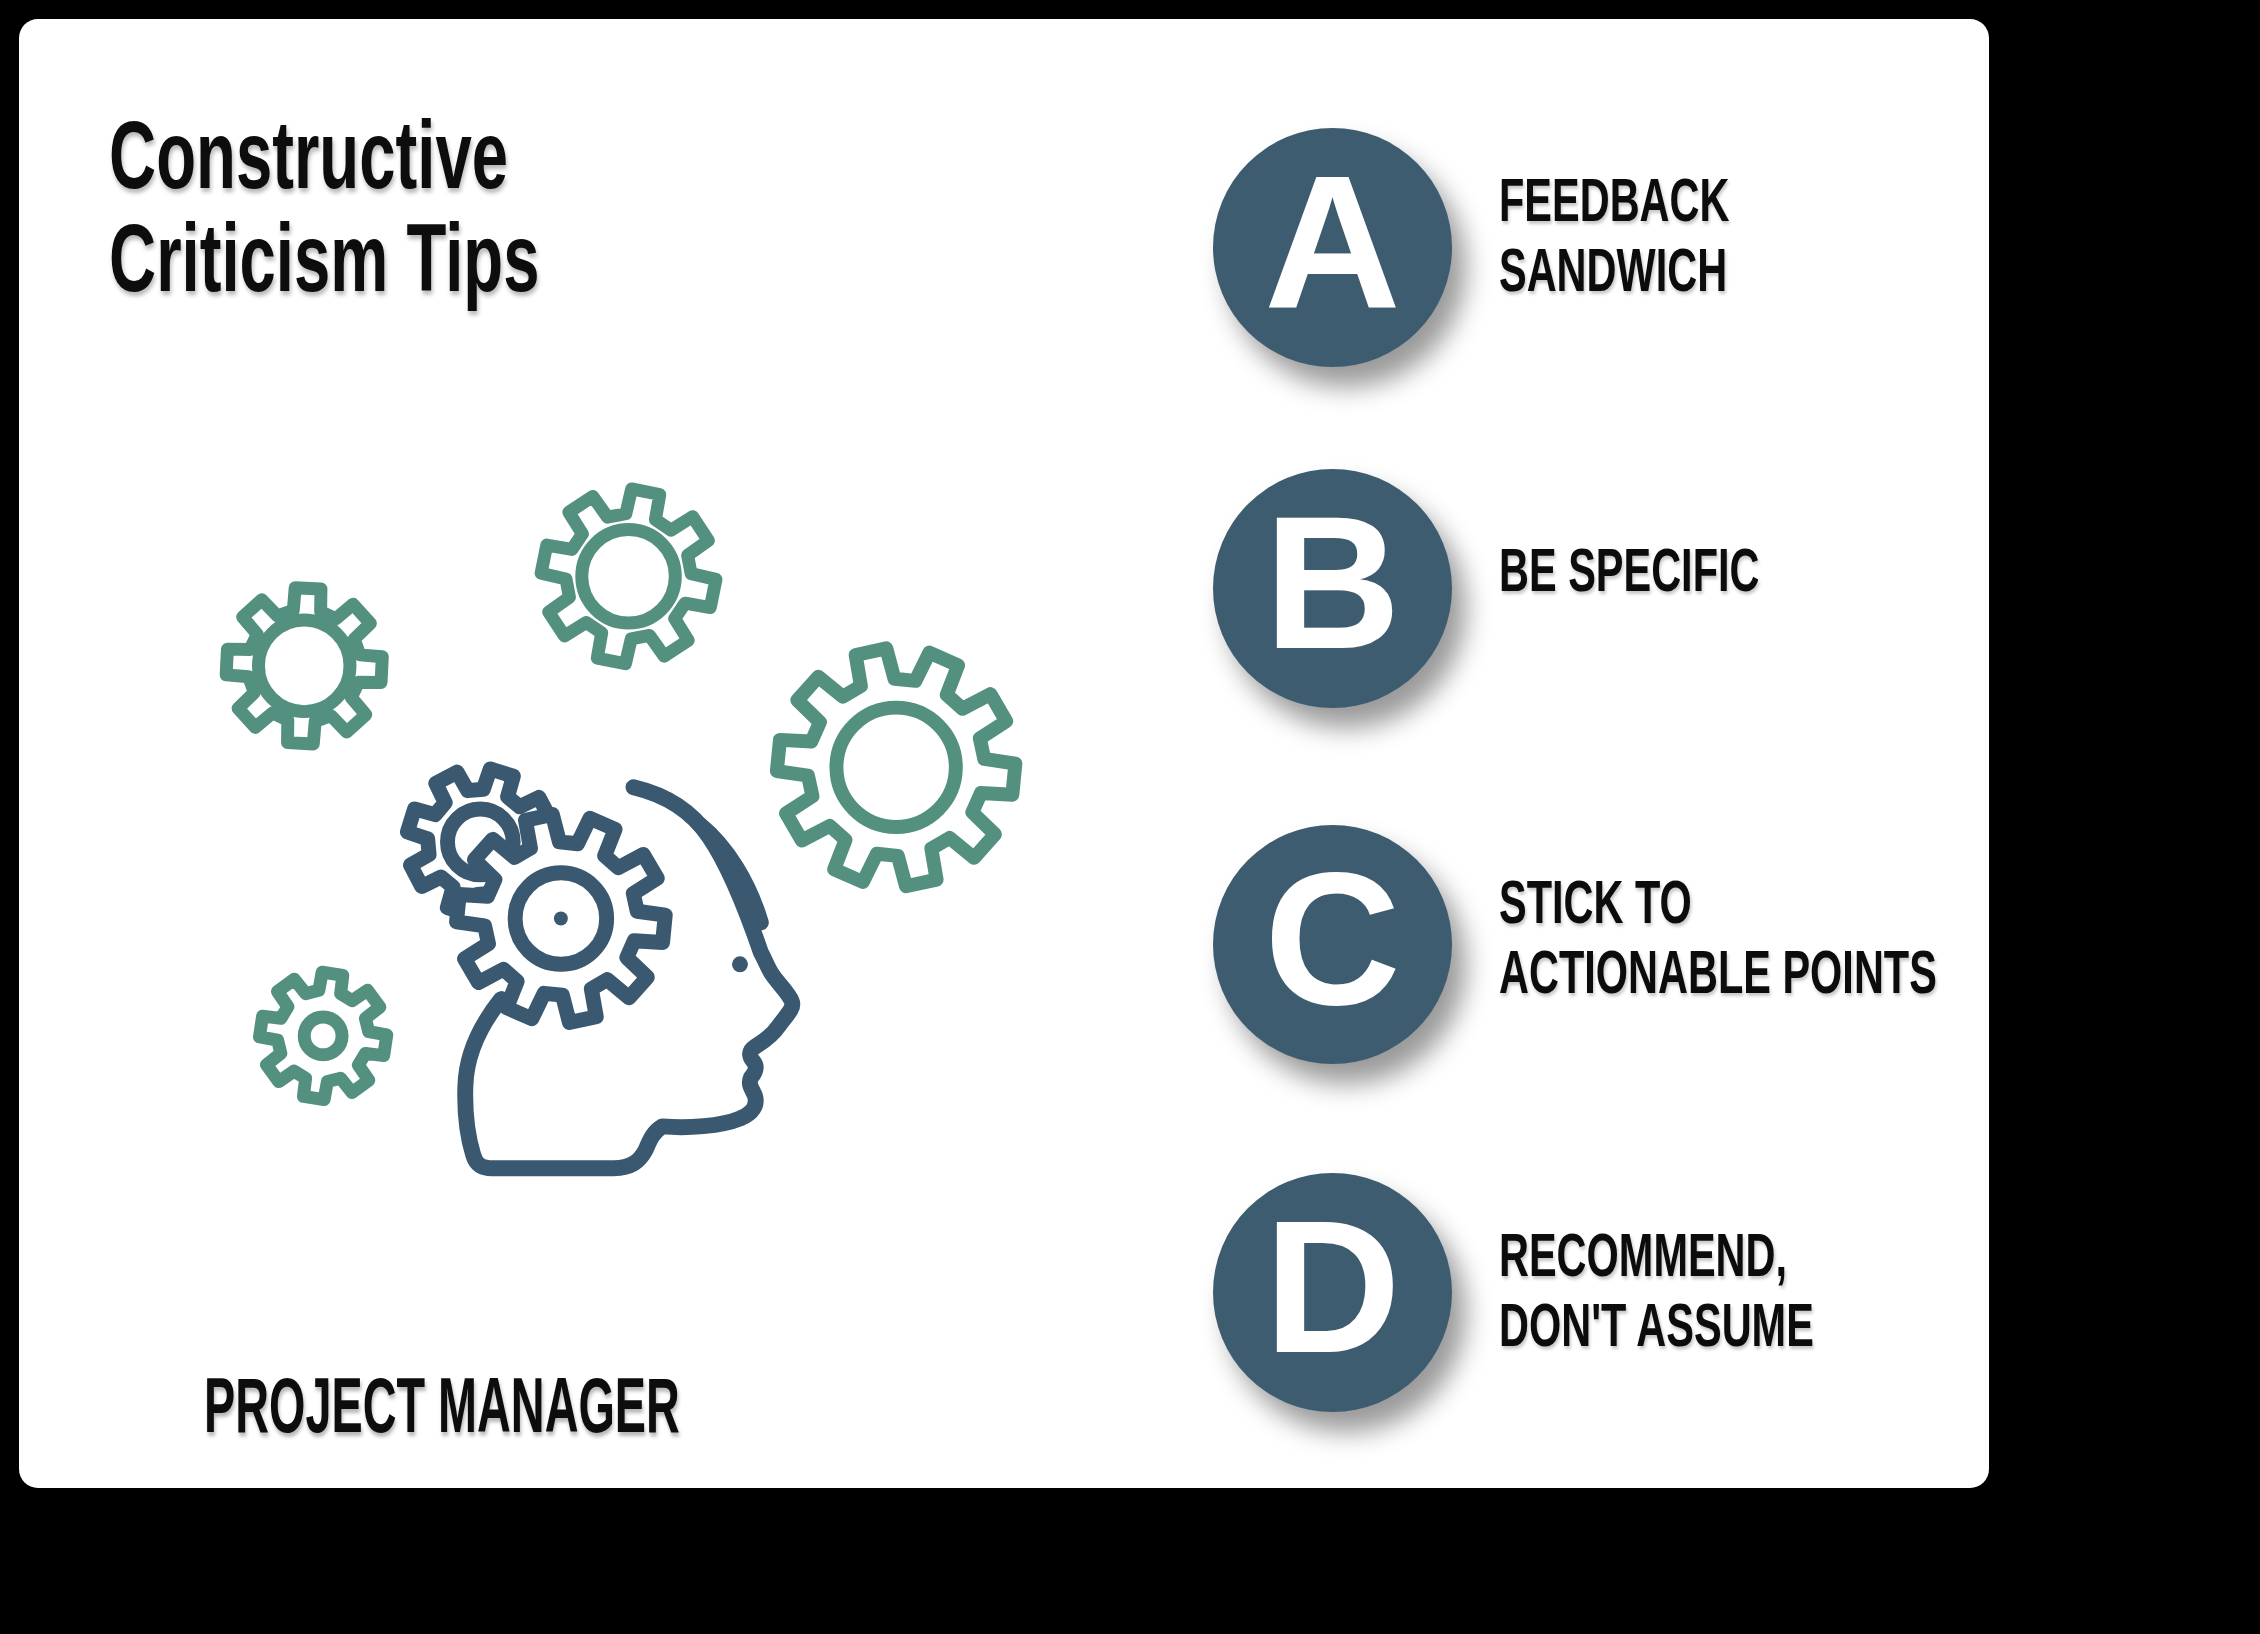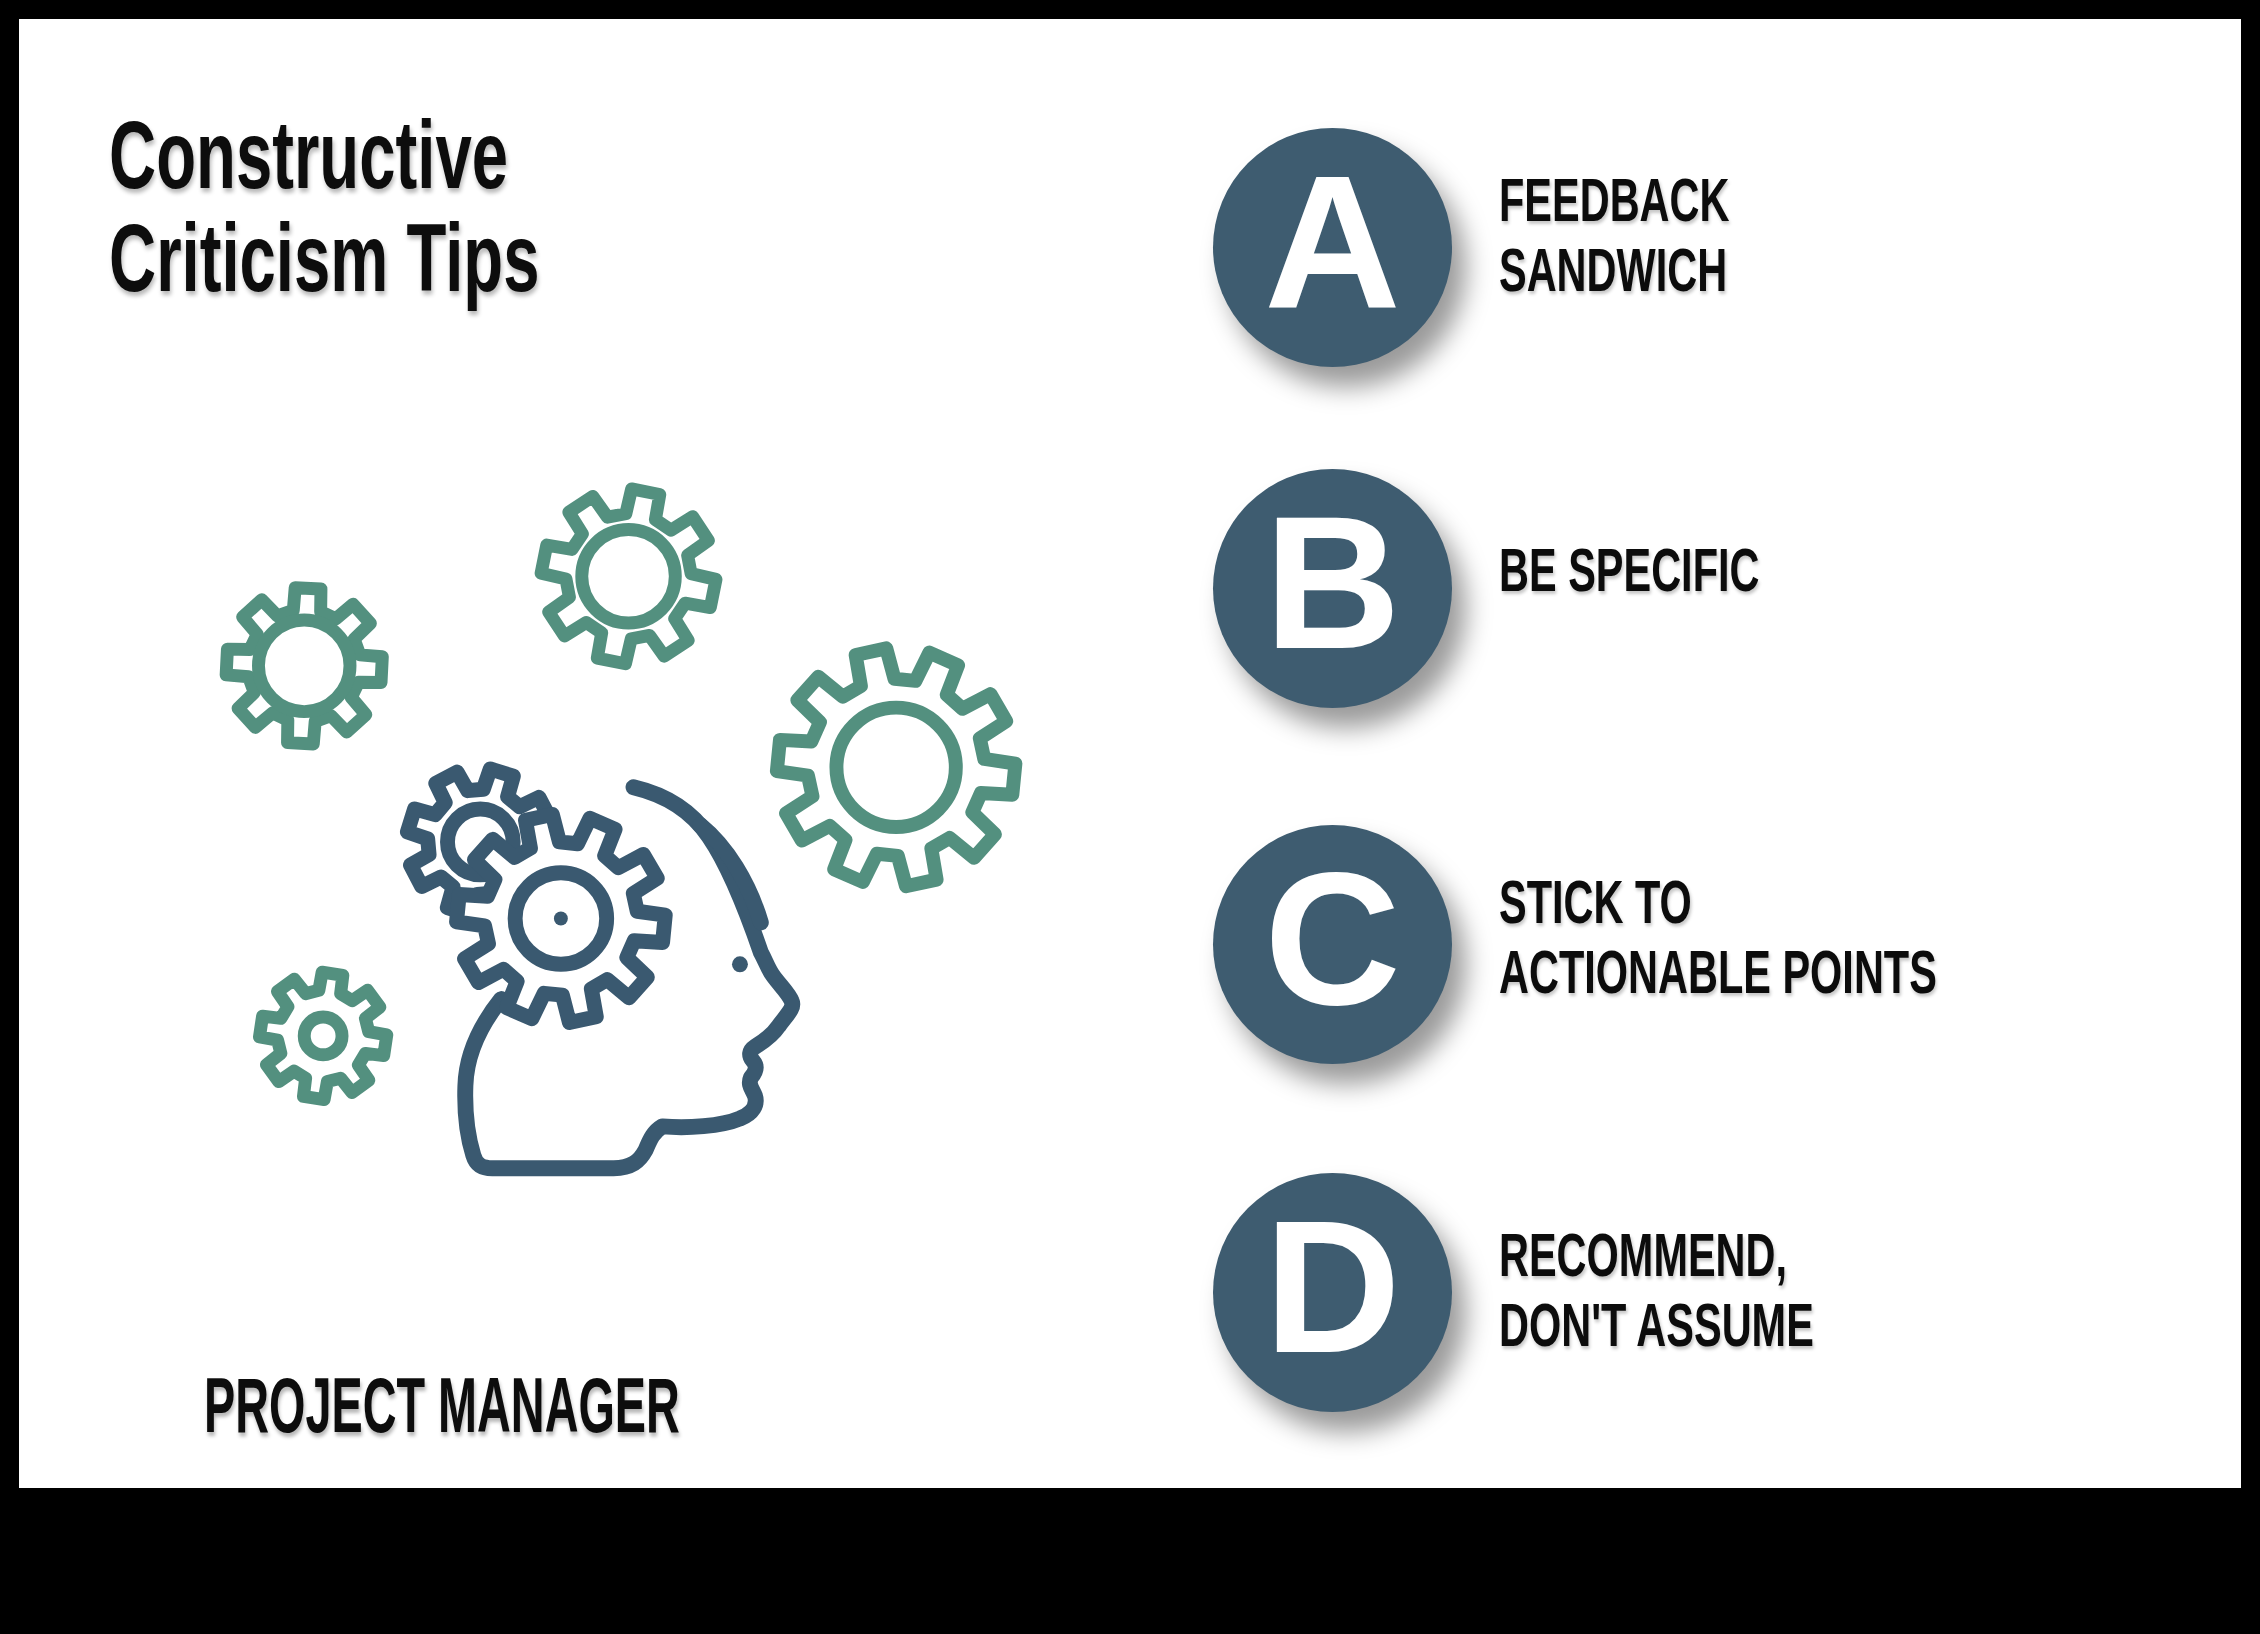--- a/index.html
+++ b/index.html
@@ -1,22 +1,23 @@
 <!DOCTYPE html>
 <html><head>
 <meta charset="utf-8">
 <style>
   html,body{margin:0;padding:0;background:#000;}
   #stage{
     position:relative;width:2261px;height:1635px;background:#000000;
     overflow:hidden;font-family:"Liberation Sans",sans-serif;
   }
   #card{
-    position:absolute;left:19px;top:19px;width:2222px;height:1469px;
+    position:absolute;left:19px;top:19px;width:1970px;height:1469px;
     background:#ffffff;
+    border-radius:19px;
   }
   
   #title{
     position:absolute;left:90px;top:84px;
     font-size:96px;line-height:103px;font-weight:700;color:#0d0d0d;
     transform:scaleX(0.68);transform-origin:left top;white-space:nowrap;
     letter-spacing:0px;text-shadow:2px 4px 5px rgba(0,0,0,0.28);
   }
   #illustration{position:absolute;left:139px;top:398px;overflow:visible;}
   #role{

